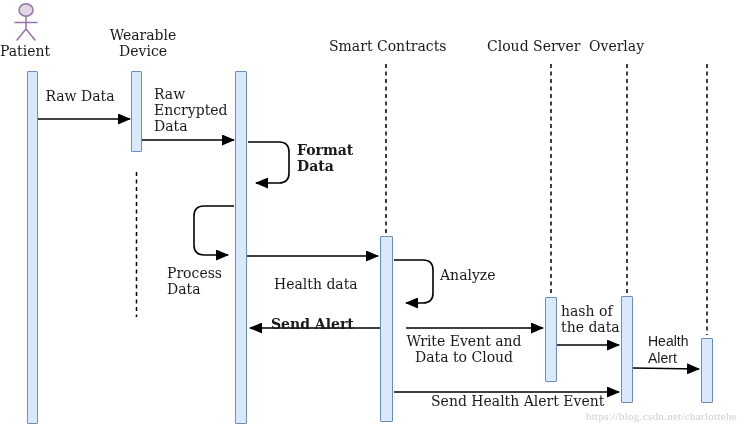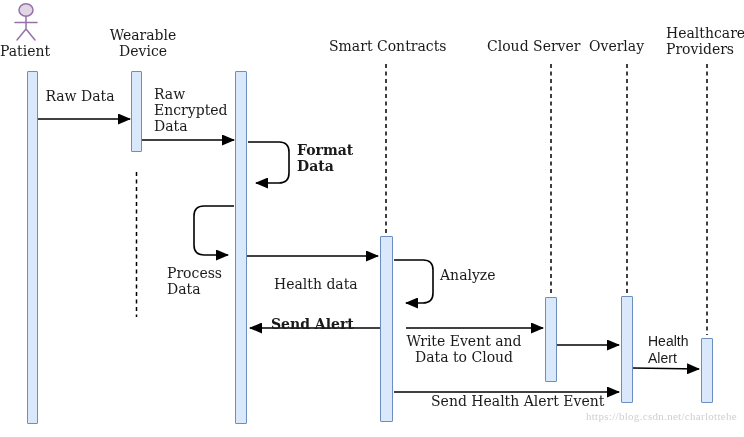--- a/index.html
+++ b/index.html
@@ -100,35 +100,35 @@
   <div class="bar" style="left:545px; top:297px; width:12px; height:85px;"></div>
   <div class="bar" style="left:621px; top:296px; width:12px; height:107px;"></div>
   <div class="bar" style="left:701px; top:338px; width:12px; height:65px;"></div>
 
   <div class="lbl center" style="left:-2px; top:44px; width:54px;">Patient</div>
   <div class="lbl center" style="left:108px; top:28px; width:70px;">Wearable
 Device</div>
   <div class="lbl" style="left:329px; top:39px;">Smart Contracts</div>
   <div class="lbl" style="left:487px; top:39px;">Cloud Server</div>
   <div class="lbl" style="left:589px; top:39px;">Overlay</div>
-  <div class="lbl" style="left:666px; top:26px;">Healthcare
-Providers</div>
 
   <div class="lbl center" style="left:44px; top:89px; width:72px;">Raw Data</div>
   <div class="lbl" style="left:154px; top:87px;">Raw
 Encrypted
 Data</div>
   <div class="lbl" style="left:297px; top:143px;font-weight:bold;">Format
 Data</div>
   <div class="lbl" style="left:167px; top:266px;">Process
 Data</div>
   <div class="lbl" style="left:274px; top:229px;margin-top:48px;">Health data</div>
   <div class="lbl" style="left:440px; top:268px;">Analyze</div>
   <div class="lbl" style="left:271px; top:317px;font-weight:bold;">Send Alert</div>
   <div class="lbl center" style="left:406px; top:334px; width:116px;">Write Event and
 Data to Cloud</div>
+  <div class="lbl" style="left:561px; top:304px;">hash of
+the data</div>
   <div class="lbl" style="left:431px; top:394px;">Send Health Alert Event</div>
   <div class="lbl sans" style="left:648px; top:333px; line-height:1.22;">Health
 Alert</div>
 
   <div class="watermark">https://blog.csdn.net/charlottehe</div>
 
 </div>
 
 </body></html>

